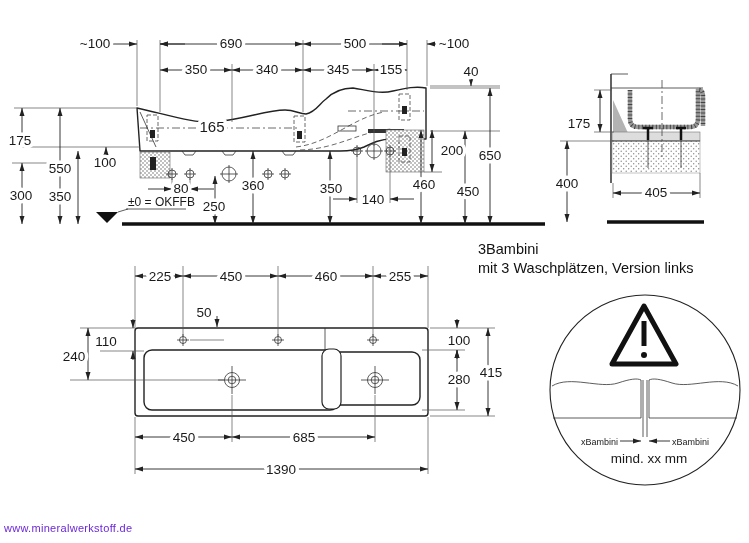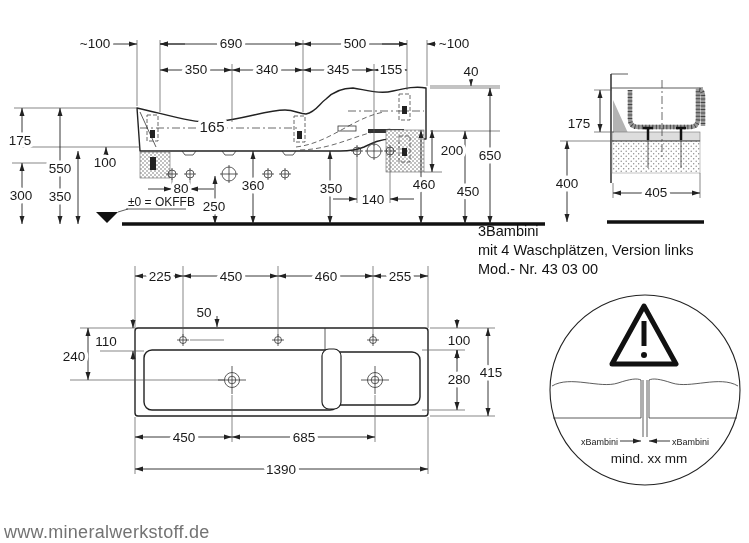--- a/index.html
+++ b/index.html
@@ -14,22 +14,22 @@
   .caption{font-size:13.5px;text-anchor:middle;}
   .datumtxt{font-size:12px;}
   .outline{stroke:#222;stroke-width:1.4;fill:none;stroke-linejoin:round;}
   .thin{stroke:#333;stroke-width:0.8;fill:none;}
   .xthin{stroke:#555;stroke-width:0.7;fill:none;}
   .dim{stroke:#222;stroke-width:0.9;fill:none;}
   .cl{stroke:#444;stroke-width:0.8;fill:none;stroke-dasharray:8 3 2 3;}
   .dash{stroke:#444;stroke-width:0.8;fill:none;stroke-dasharray:5 3;}
   .ground{stroke:#111;stroke-width:3.5;fill:none;}
   .thick{stroke:#111;stroke-width:5;fill:#fff;stroke-linejoin:round;}
-  #product-info{position:absolute;left:478px;top:222px;font-size:14.5px;line-height:19px;color:#111;}
-  #watermark{position:absolute;left:4px;top:522px;font-size:18px;color:#737373;letter-spacing:.3px;}
+  #product-info{position:absolute;left:478px;top:240px;font-size:14.5px;line-height:19px;color:#111;}
+  #watermark{position:absolute;left:4px;top:522px;font-size:11px;color:#6d28d9;letter-spacing:.3px;}
 </style>
 </head>
 <body>
 
 <div id="canvas">
 
 <svg width="749" height="543" viewBox="0 0 749 543">
 <defs>
   <marker id="arr" markerWidth="9" markerHeight="7" refX="8" refY="3.5" orient="auto-start-reverse" markerUnits="userSpaceOnUse">
     <path d="M0,1 L8,3.5 L0,6 Z" fill="#222"></path>
@@ -365,19 +365,18 @@
     <line class="dim" x1="670" y1="441" x2="649" y2="441" marker-end="url(#arr)"></line>
     <text class="small" style="text-anchor:end" x="618" y="445">xBambini</text>
     <text class="small" x="672" y="445">xBambini</text>
     <text class="caption" x="649" y="463">mind. xx mm</text>
   </g>
 </g>
 </svg>
 
 <div id="product-info">
   <div>3Bambini</div>
-  <div>mit 4 Waschplätzen, Version links</div>
-  <div>Mod.- Nr. 43 03 00</div>
+  <div>mit 3 Waschplätzen, Version links</div>
 </div>
 
 <div id="watermark">www.mineralwerkstoff.de</div>
 
 </div>
 
 </body></html>

